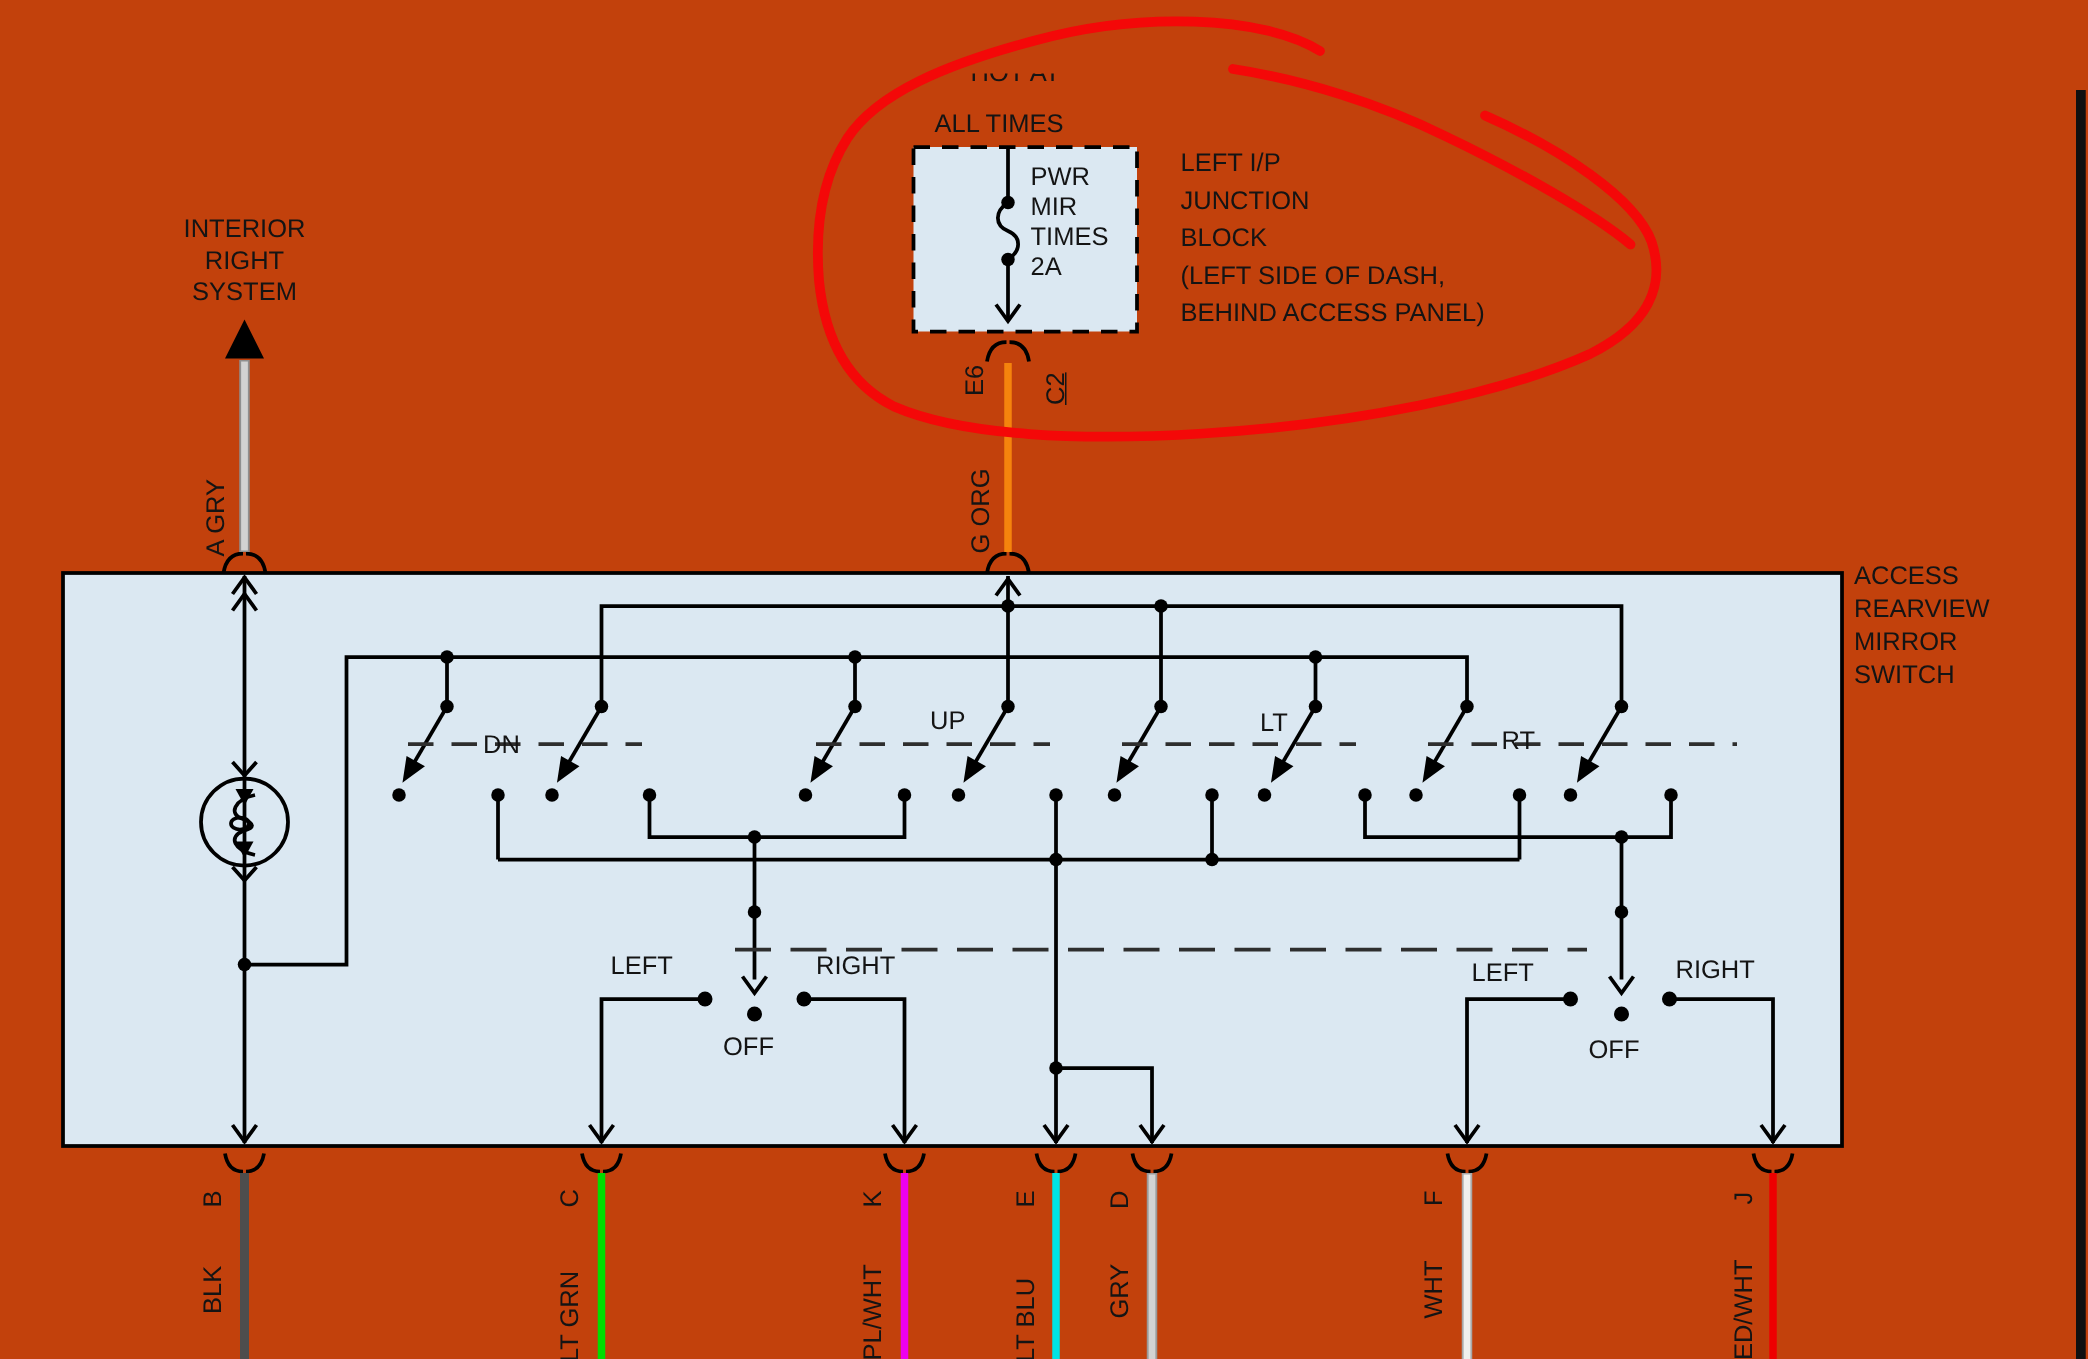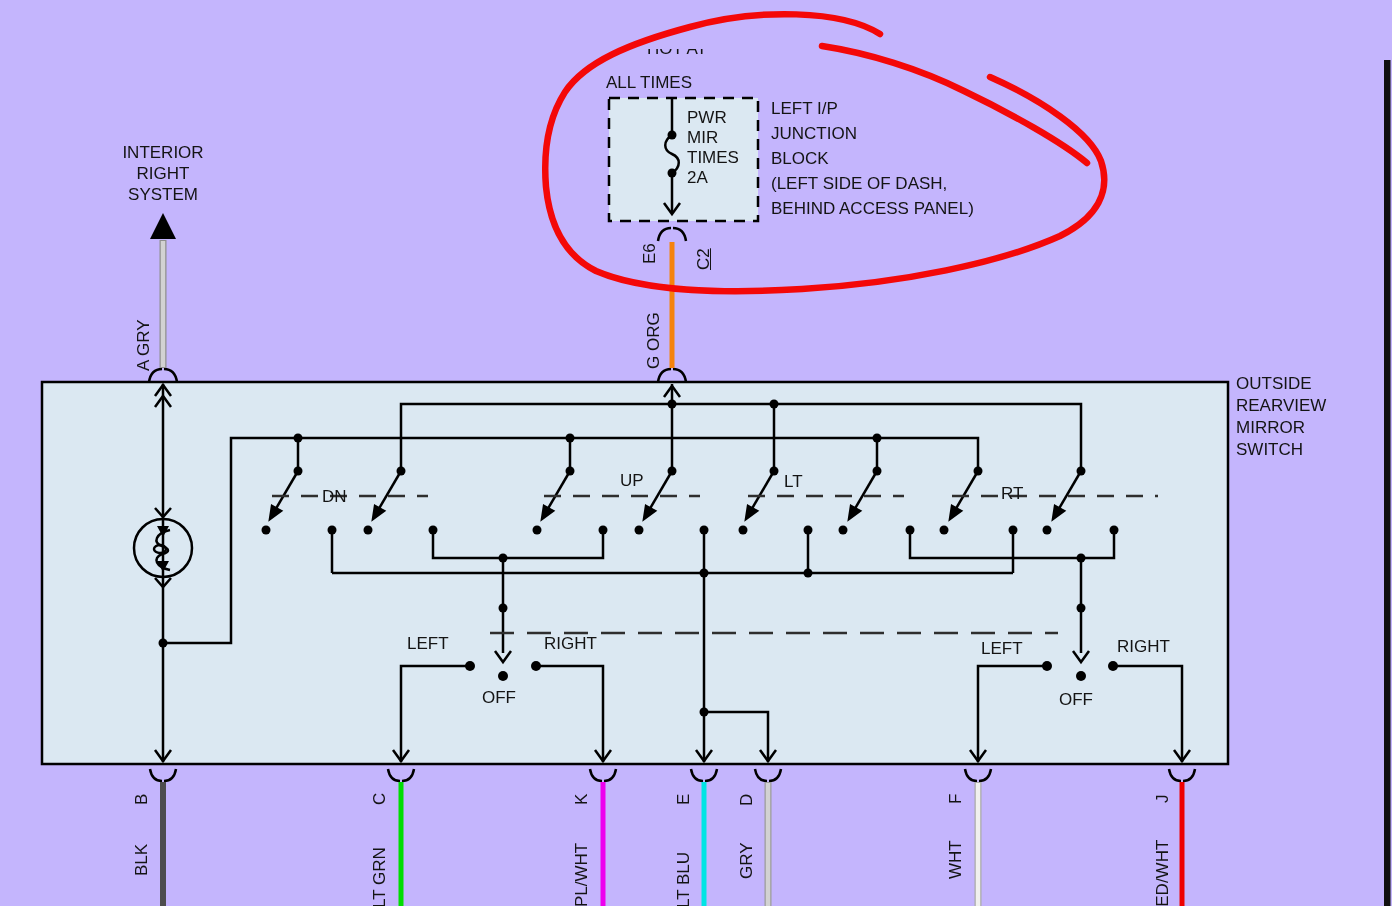--- a/index.html
+++ b/index.html
@@ -1,27 +1,27 @@
 <!DOCTYPE html>
 <html><head>
 <meta charset="utf-8">
 <style>
   html,body{margin:0;padding:0;background:#fff;width:1392px;height:906px;overflow:hidden;
     font-family:"Liberation Sans",sans-serif;}
-  #stage{position:relative;width:1392px;height:906px;background:#c4b5fd;}
+  #stage{position:relative;width:1392px;height:906px;background:#c2410c;}
   svg.layer{position:absolute;left:0;top:0;}
   .lbl{position:absolute;font-size:17px;color:#141414;line-height:20px;white-space:nowrap;}
   .pre{white-space:pre-line;}
   .ctr{text-align:center;}
   .rot{position:absolute;font-size:17px;color:#141414;white-space:nowrap;
        transform:rotate(-90deg);transform-origin:0 0;line-height:19px;}
   .clipbox{position:absolute;overflow:hidden;}
   .clipbox .inner{font-size:17px;color:#141414;margin-top:-10px;text-align:center;}
   .u{text-decoration:underline;}
-  .jb{line-height:25px;}
+  .jb{line-height:25px;margin-left:16px;}
   .sw{line-height:22px;}
 </style>
 </head>
 <body>
 
 <div id="stage">
 
 <svg class="layer" width="1392" height="906" viewBox="0 0 1392 906">
 
   <g>
@@ -221,21 +221,21 @@
   </g>
 
   <g>
     <rect x="1384" y="60" width="6.5" height="846" fill="#101010"></rect>
   </g>
 </svg>
 
 <div class="clipbox" style="left:622px;top:49px;width:110px;height:16px">
   <div class="inner">HOT AT</div>
 </div>
-<div class="lbl" style="left:606px;top:73px;width:120px;text-align:left">ALL TIMES</div>
+<div class="lbl" style="left:606px;top:73px;width:120px;text-align:center">ALL TIMES</div>
 
 <div class="lbl pre" style="left:687px;top:108px">PWR
 MIR
 TIMES
 2A</div>
 
 <div class="lbl pre jb" style="left:771px;top:96px">LEFT I/P
 JUNCTION
 BLOCK
 (LEFT SIDE OF DASH,
@@ -243,28 +243,28 @@
 
 <div class="rot" style="left:640px;top:264px">E6</div>
 <div class="rot u" style="left:694px;top:270px">C2</div>
 <div class="rot" style="left:644px;top:369px">G ORG</div>
 
 <div class="lbl pre ctr" style="left:92px;top:142px;width:142px;line-height:21px">INTERIOR
 RIGHT
 SYSTEM</div>
 <div class="rot" style="left:134px;top:371px">A GRY</div>
 
-<div class="lbl pre sw" style="left:1236px;top:373px">OUTSIDE
+<div class="lbl pre sw" style="left:1236px;top:373px">ACCESS
 REARVIEW
 MIRROR
 SWITCH</div>
 
 <div class="lbl" style="left:322px;top:487px">DN</div>
 <div class="lbl" style="left:620px;top:471px">UP</div>
-<div class="lbl" style="left:784px;top:472px">LT</div>
+<div class="lbl" style="left:840px;top:472px">LT</div>
 <div class="lbl" style="left:1001px;top:484px">RT</div>
 
 <div class="lbl" style="left:407px;top:634px">LEFT</div>
 <div class="lbl" style="left:544px;top:634px">RIGHT</div>
 <div class="lbl" style="left:482px;top:688px">OFF</div>
 <div class="lbl" style="left:981px;top:639px">LEFT</div>
 <div class="lbl" style="left:1117px;top:637px">RIGHT</div>
 <div class="lbl" style="left:1059px;top:690px">OFF</div>
 
 <div class="rot" style="left:132px;top:805px">B</div>

